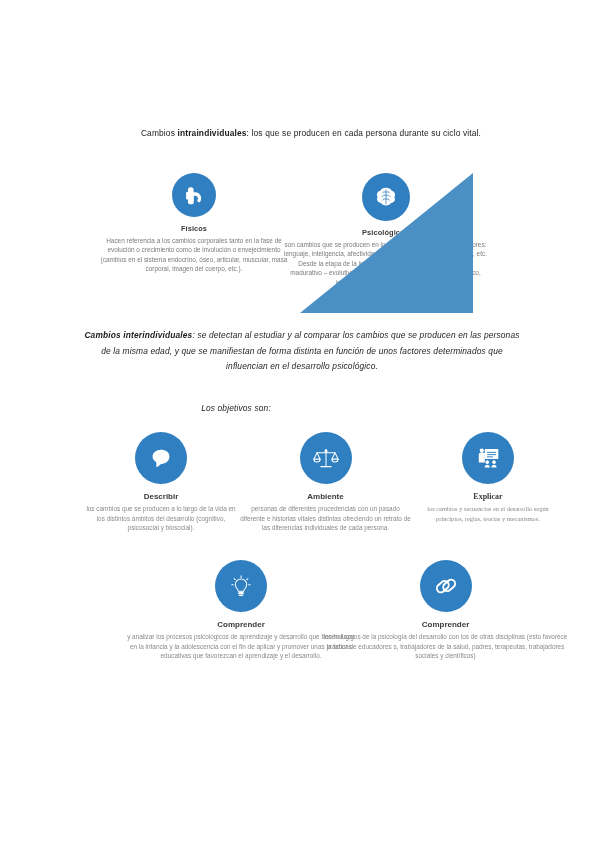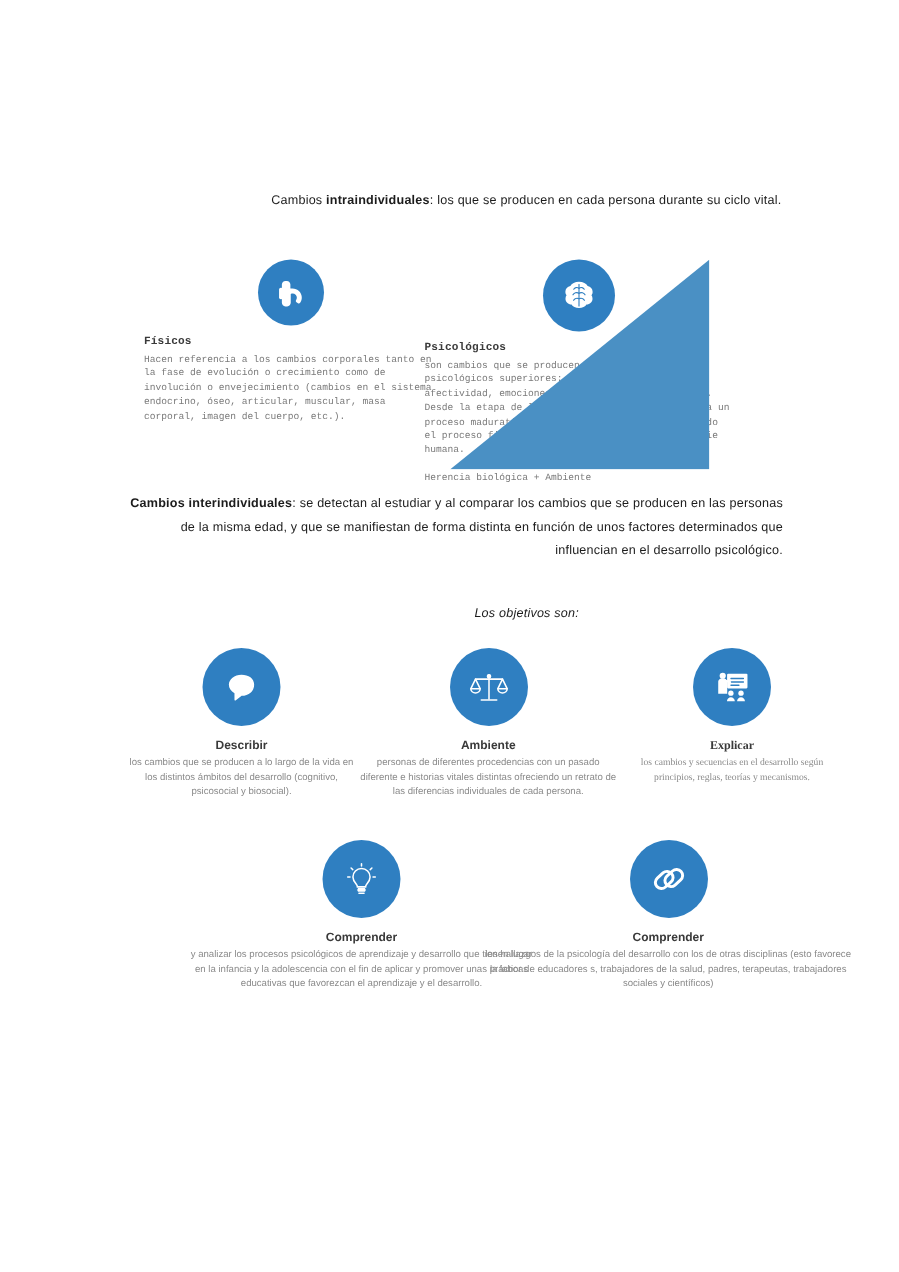--- a/index.html
+++ b/index.html
@@ -22,26 +22,26 @@
     background: #ffffff;
   }
 
   
   .para {
     position: absolute;
     font-size: 8.4px;
     line-height: 15.5px;
     color: #1c1c1c;
     letter-spacing: 0.15px;
-    text-align: right;
+    text-align: center;
   }
   .para b { font-weight: bold; }
 
   #para-intra  { left: 101px; top: 118px; width: 420px; }
-  #para-inter  { left: 82px;  top: 320px; width: 440px; }
+  #para-inter  { left: 82px;  top: 320px; width: 440px; font-style: italic; }
   #para-obj    { left: 86px;  top: 393px; width: 300px; font-style: italic; }
 
   
   #info-block-1 {
     position: absolute;
     left: 78px;
     top: 165px;
     width: 445px;
     height: 150px;
   }
@@ -53,22 +53,21 @@
     width: 173px;
     height: 140px;
     background: #4a90c4;
     clip-path: polygon(100% 0%, 100% 100%, 0% 100%);
     z-index: 2;
     pointer-events: none;
   }
 
   .card {
     position: absolute;
-    text-align: left;
-    font-family: Liberation Mono, monospace;
+    text-align: center;
   }
   .card-circle {
     width: 44px;
     height: 44px;
     border-radius: 50%;
     background: #2f7fc1;
     margin: 0 auto 7px auto;
     display: flex;
     align-items: center;
     justify-content: center;

